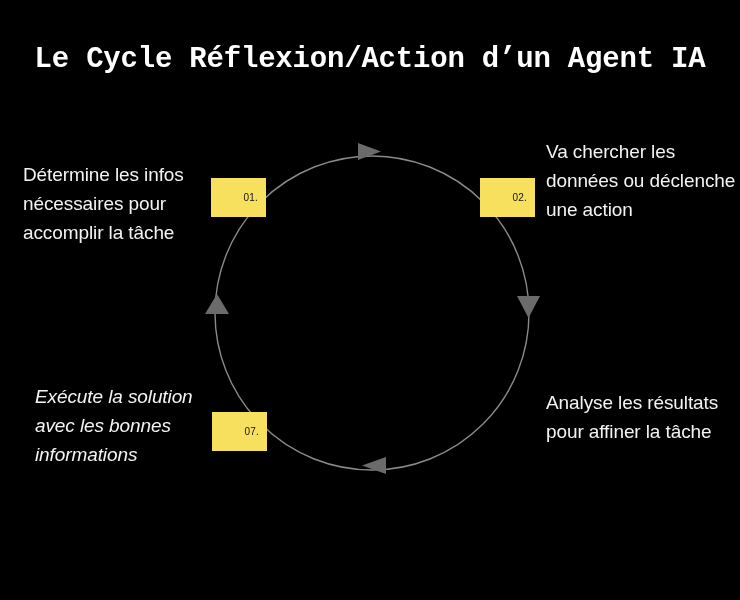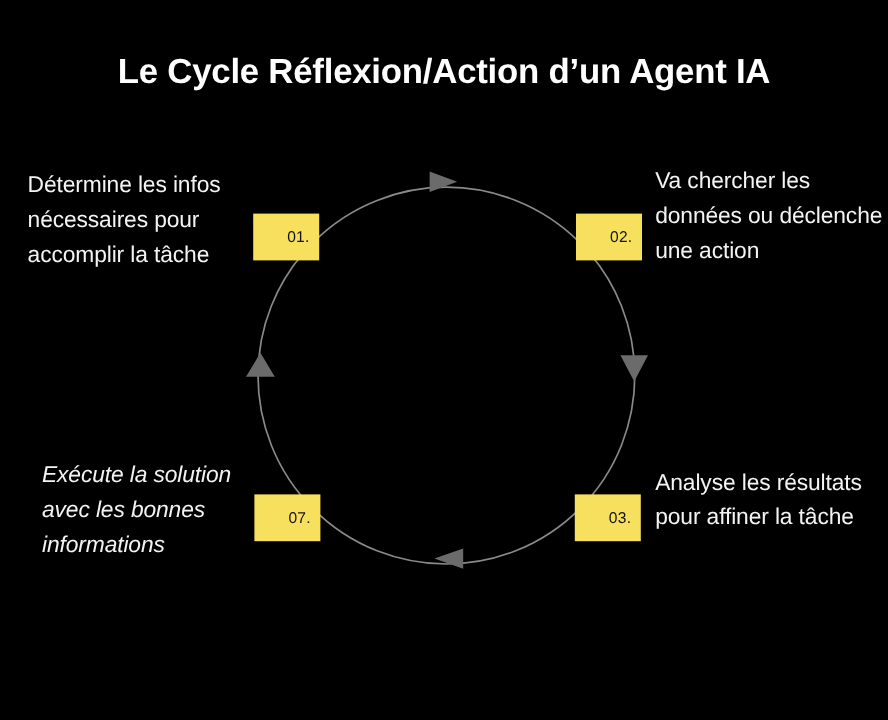--- a/index.html
+++ b/index.html
@@ -27,39 +27,40 @@
     left: 0;
     top: 40px;
     width: 740px;
     text-align: center;
     color: #ffffff;
     font-size: 29px;
     font-weight: bold;
     letter-spacing: -0.2px;
     line-height: 40px;
     white-space: nowrap;
+    font-family: Liberation Mono, monospace;
   }
 
   
   .diagram-svg {
     position: absolute;
     left: 0;
     top: 0;
     width: 740px;
     height: 600px;
   }
 
   
   .badge {
     position: absolute;
     width: 55px;
     height: 39px;
     background: #F8E05F;
     color: #141414;
-    font-size: 13px;
+    font-size: 10px;
     font-weight: normal;
     display: flex;
     align-items: center;
     justify-content: flex-end;
     box-sizing: border-box;
     padding-right: 8px;
     letter-spacing: 0.2px;
   }
   .badge-01 { left: 211px; top: 178px; }
   .badge-02 { left: 480px; top: 178px; padding-left: 36px; }
@@ -68,21 +69,21 @@
 
   
   .step-text {
     position: absolute;
     color: #f3f3f3;
     font-size: 19px;
     line-height: 29px;
     font-weight: normal;
     letter-spacing: -0.1px;
   }
-  .text-01 { left: 23px;  top: 140px; width: 195px; }
+  .text-01 { left: 23px;  top: 160px; width: 195px; }
   .text-02 { left: 546px; top: 137px; width: 190px; }
   .text-03 { left: 546px; top: 388px; width: 190px; }
   .text-04 { left: 35px;  top: 382px; width: 200px; font-style: italic; }
 </style>
 </head>
 <body>
 
 <div id="slide">
 
   <div class="title">Le Cycle Réflexion/Action d’un Agent IA</div>
@@ -95,21 +96,20 @@
 
     <polygon points="517,296 540,296 528.5,318" fill="#6b6b6b"></polygon>
 
     <polygon points="386,457 386,474 362,465.5" fill="#6b6b6b"></polygon>
 
     <polygon points="217,294 229,314 205,314" fill="#6b6b6b"></polygon>
   </svg>
 
   <div class="badge badge-01">01.</div>
   <div class="badge badge-02">02.</div>
-  <div class="badge badge-03">03.</div>
   <div class="badge badge-04">07.</div>
 
   <div class="step-text text-01">Détermine les infos nécessaires pour accomplir la tâche</div>
   <div class="step-text text-02">Va chercher les données ou déclenche une action</div>
   <div class="step-text text-03">Analyse les résultats pour affiner la tâche</div>
   <div class="step-text text-04">Exécute la solution avec les bonnes informations</div>
 
 </div>
 
 </body></html>

